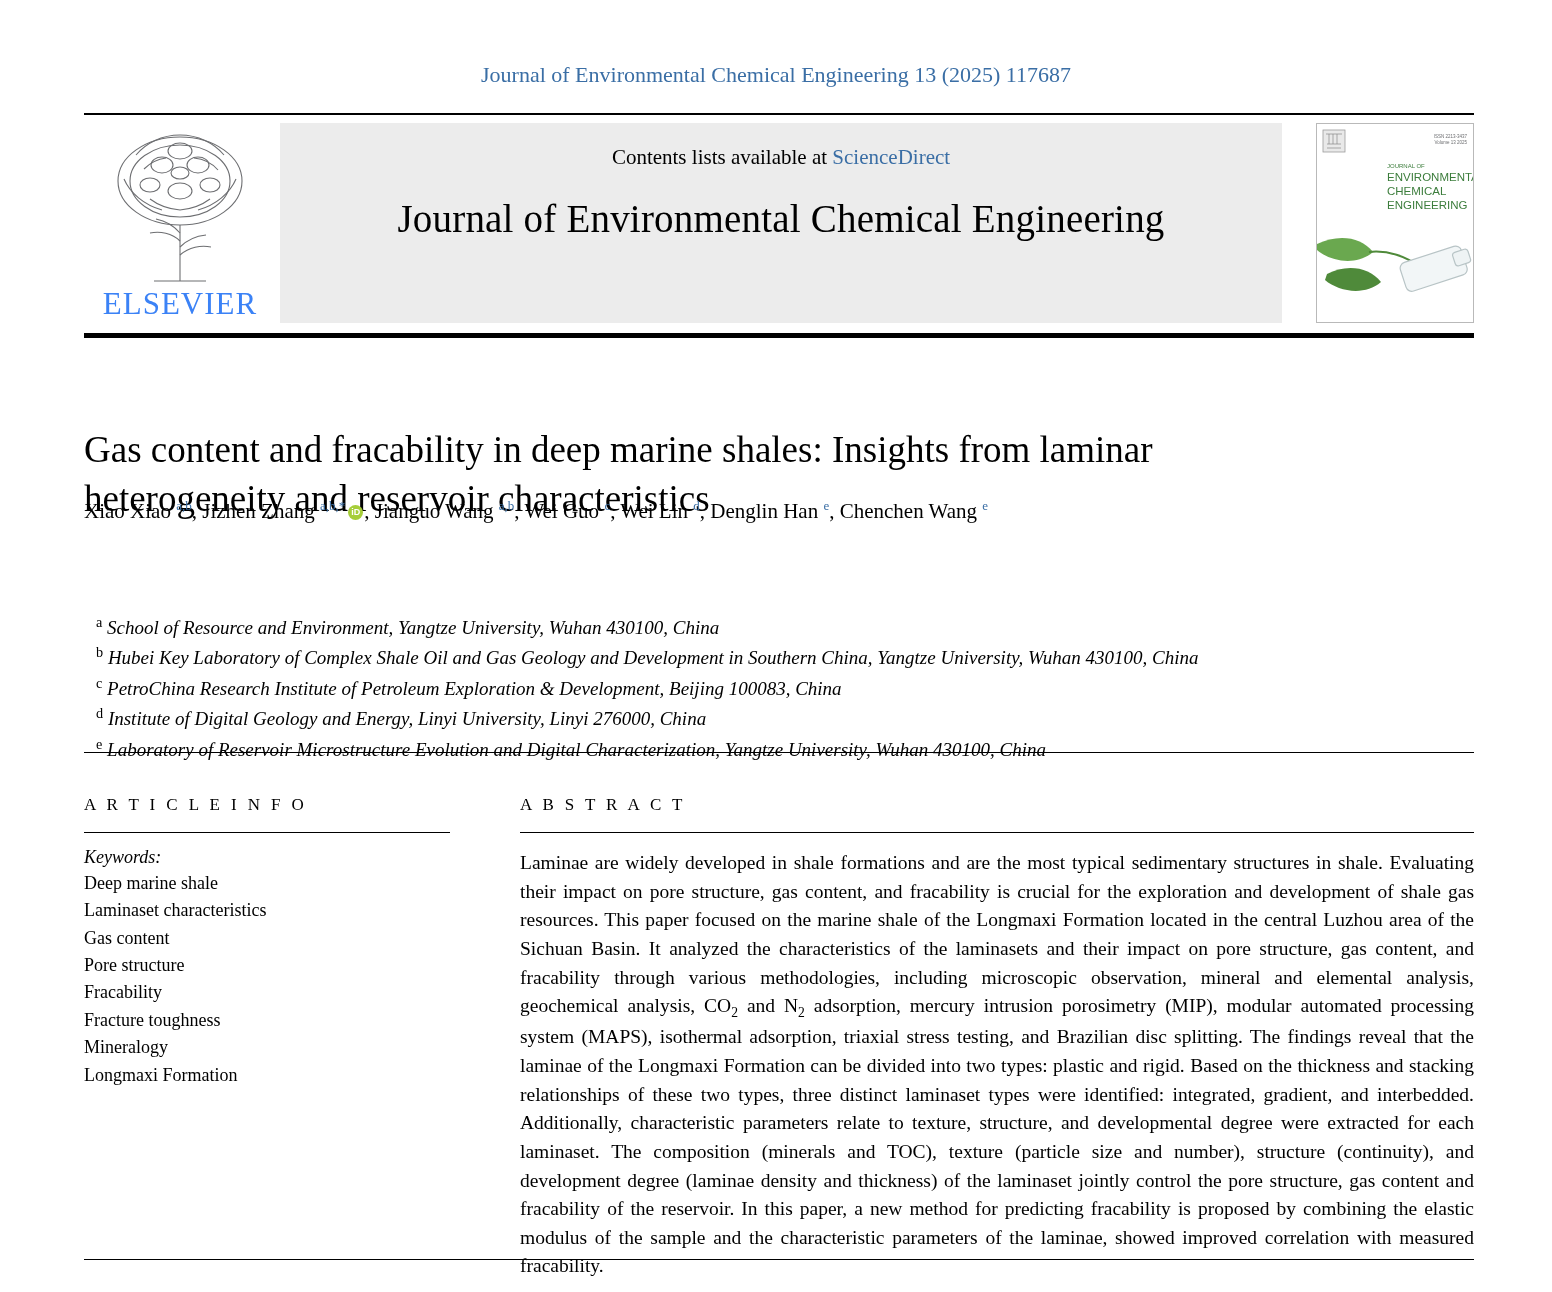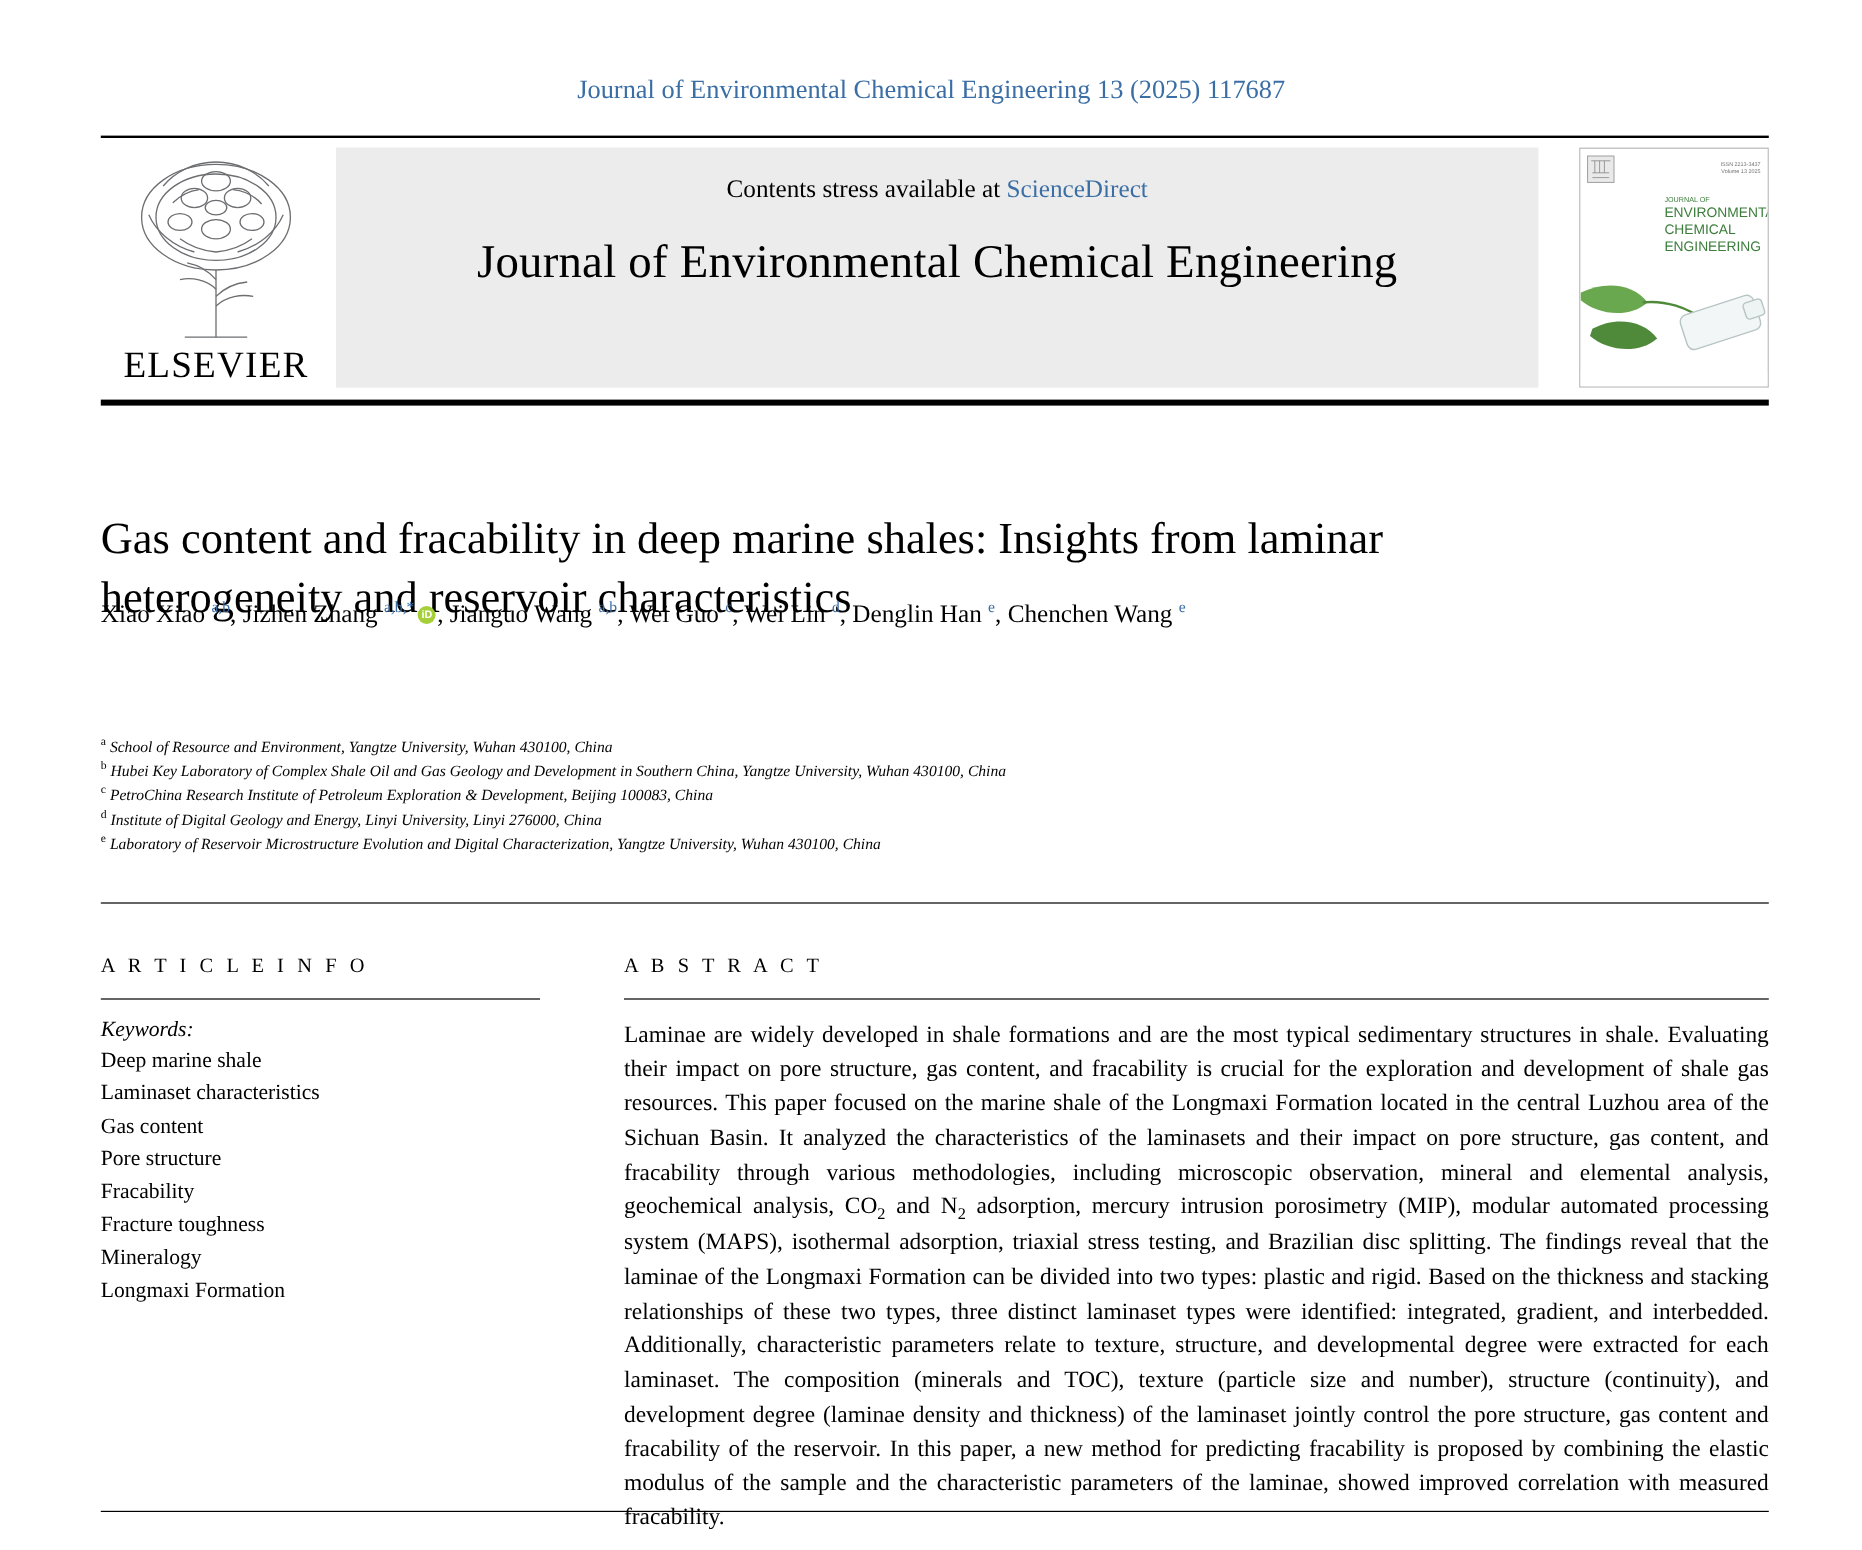--- a/index.html
+++ b/index.html
@@ -52,21 +52,21 @@
     width: 192px;
     height: 205px;
   }
   .tree-svg { display:block; }
   .elsevier-word {
     position: absolute;
     bottom: 4px;
     left: 2px;
     width: 188px;
     text-align: center;
-    color: #000000;
+    color: #3b82f6;
     font-family: "Liberation Serif", serif;
     font-size: 31px;
     letter-spacing: 1px;
     font-weight: normal;
   }
   .center-box {
     position: absolute;
     left: 196px;
     top: 8px;
     width: 1002px;
@@ -154,23 +154,23 @@
     text-align: center;
     color: #fff;
     font-family: "Liberation Sans", sans-serif;
     font-size: 9px;
     font-weight: bold;
   }
 
   .affiliations {
     position: absolute;
     top: 612px;
-    left: 84px;
+    left: 96px;
     width: 1300px;
-    font-size: 13px;
+    font-size: 19px;
     line-height: 1.53;
     font-style: italic;
     font-family: "Liberation Serif", serif;
   }
   .affiliations .aff sup {
     font-style: normal;
     font-size: 0.75em;
     vertical-align: super;
   }
 
@@ -273,21 +273,21 @@
           <ellipse cx="126" cy="64" rx="10" ry="7"></ellipse>
           <ellipse cx="96" cy="70" rx="12" ry="8"></ellipse>
           <ellipse cx="96" cy="52" rx="9" ry="6"></ellipse>
         </g>
       </svg>
       <div class="elsevier-word">ELSEVIER</div>
     </div>
 
     <div class="center-box">
       <div class="contents-line">
-        <span>Contents stress available at </span><a href="#">ScienceDirect</a>
+        <span>Contents lists available at </span><a href="#">ScienceDirect</a>
       </div>
       <div class="journal-title-big">Journal of Environmental Chemical Engineering</div>
     </div>
 
     <div class="cover-thumb">
       <svg width="156" height="198" viewBox="0 0 156 198" xmlns="http://www.w3.org/2000/svg">
         <rect x="0" y="0" width="156" height="198" fill="#ffffff"></rect>
         <rect x="6" y="6" width="22" height="22" fill="#e9e9e9" stroke="#9b9b9b" stroke-width="0.8"></rect>
         <g stroke="#8a8a8a" stroke-width="0.7">
           <path d="M10 24h14M10 20h14M12 10v10M16 10v10M20 10v10M9 10h16"></path>

